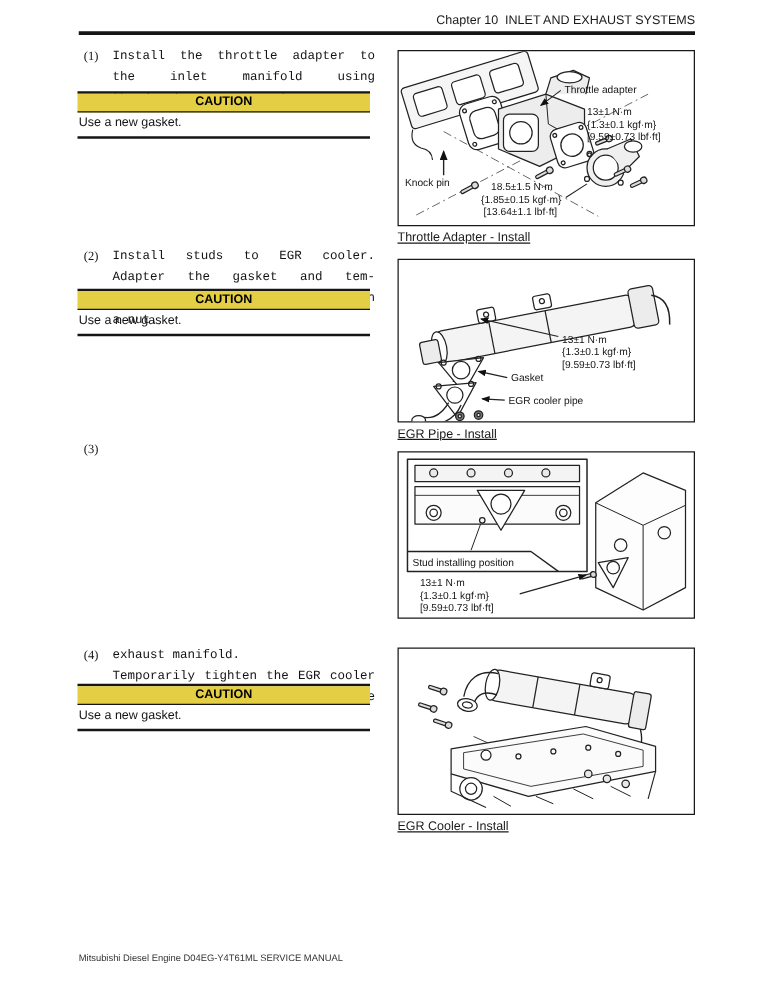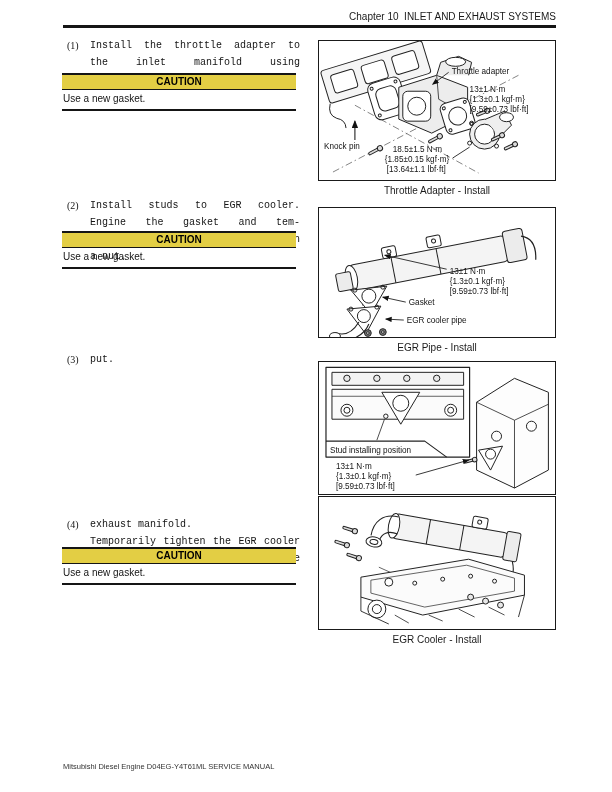--- a/index.html
+++ b/index.html
@@ -20,21 +20,21 @@
   .line { line-height:17px; text-align:justify; }
   .line.full { text-align-last: justify; }
   
   .caution { position:absolute; left:62px; width:234px; border-top:2.5px solid #151515; border-bottom:2.5px solid #151515; }
   .caution-bar { background:var(--cy); border-bottom:1.5px solid #151515; text-align:center; font-weight:bold; font-size:10px; padding:1px 0 2px; color:#000; }
   .caution-note { font-size:10px; padding:3px 2px 5px 1px; color:#141414; }
   
   .fig { position:absolute; left:318px; width:238px; }
   .fig-frame { border:1.8px solid #1a1a1a; background:#fff; }
   .fig-frame svg { display:block; }
-  .fig-caption { text-align:center; font-size:10px; margin-top:4px; color:#1a1a1a; }
+  .fig-caption { font-size:10px; margin-top:4px; color:#1a1a1a;text-decoration:underline; }
   svg text { font-family:"Liberation Sans", sans-serif; font-size:8.2px; fill:#141414; }
   
   .ftr-left { position:absolute; left:63px; top:762px; font-size:7.5px; color:#333; }
   .ftr-page { position:absolute; right:56px; top:795px; font-size:15px; color:#8b5cf6; }
 </style>
 </head>
 <body>
 
 <div class="page">
 
@@ -49,33 +49,32 @@
     </div>
   </div>
   <div class="caution" style="top:73px">
     <div class="caution-bar">CAUTION</div>
     <div class="caution-note">Use a new gasket.</div>
   </div>
 
   <div class="step" style="top:197px">
     <span class="num">(2)</span>
     <div class="lines">
-      <div class="line full">Install studs to EGR cooler. Engine the gasket and tem-</div>
+      <div class="line full">Install studs to EGR cooler. Adapter the gasket and tem-</div>
       <div class="line">porarily attach the EGR pipe with a nut.</div>
     </div>
   </div>
   <div class="caution" style="top:231px">
     <div class="caution-bar">CAUTION</div>
     <div class="caution-note">Use a new gasket.</div>
   </div>
 
   <div class="step" style="top:351px">
     <span class="num">(3)</span>
     <div class="lines">
-      <div class="line">put.</div>
     </div>
   </div>
 
   <div class="step" style="top:516px">
     <span class="num">(4)</span>
     <div class="lines">
       <div class="line">exhaust manifold.</div>
       <div class="line full">Temporarily tighten the EGR cooler assembly to the</div>
     </div>
   </div>
@@ -292,21 +291,21 @@
           <line x1="97" y1="113" x2="150" y2="98" stroke-width="0.9" marker-end="url(#ar3)"></line>
         </g>
         <text x="11" y="91">Stud installing position</text>
         <text x="17" y="107">13±1 N·m</text>
         <text x="17" y="117">{1.3±0.1 kgf·m}</text>
         <text x="17" y="127">[9.59±0.73 lbf·ft]</text>
       </svg>
     </div>
   </div>
 
-  <div class="fig" style="top:496px">
+  <div class="fig" style="top:518px">
     <div class="fig-frame">
       <svg width="234.4" height="132.4" viewBox="0 0 235 132">
         <g stroke="#222" fill="none" stroke-width="1" stroke-linejoin="round">
 
           <g transform="rotate(10 120 45)">
             <rect x="72" y="24" width="116" height="25" rx="5" fill="#f4f4f4"></rect>
             <ellipse cx="73" cy="36.5" rx="5.5" ry="12.5" fill="#fff"></ellipse>
             <line x1="108" y1="24" x2="108" y2="49"></line>
               <line x1="142" y1="24" x2="142" y2="49"></line>
             <rect x="150" y="13" width="15" height="11" rx="2" fill="#fff"></rect>

